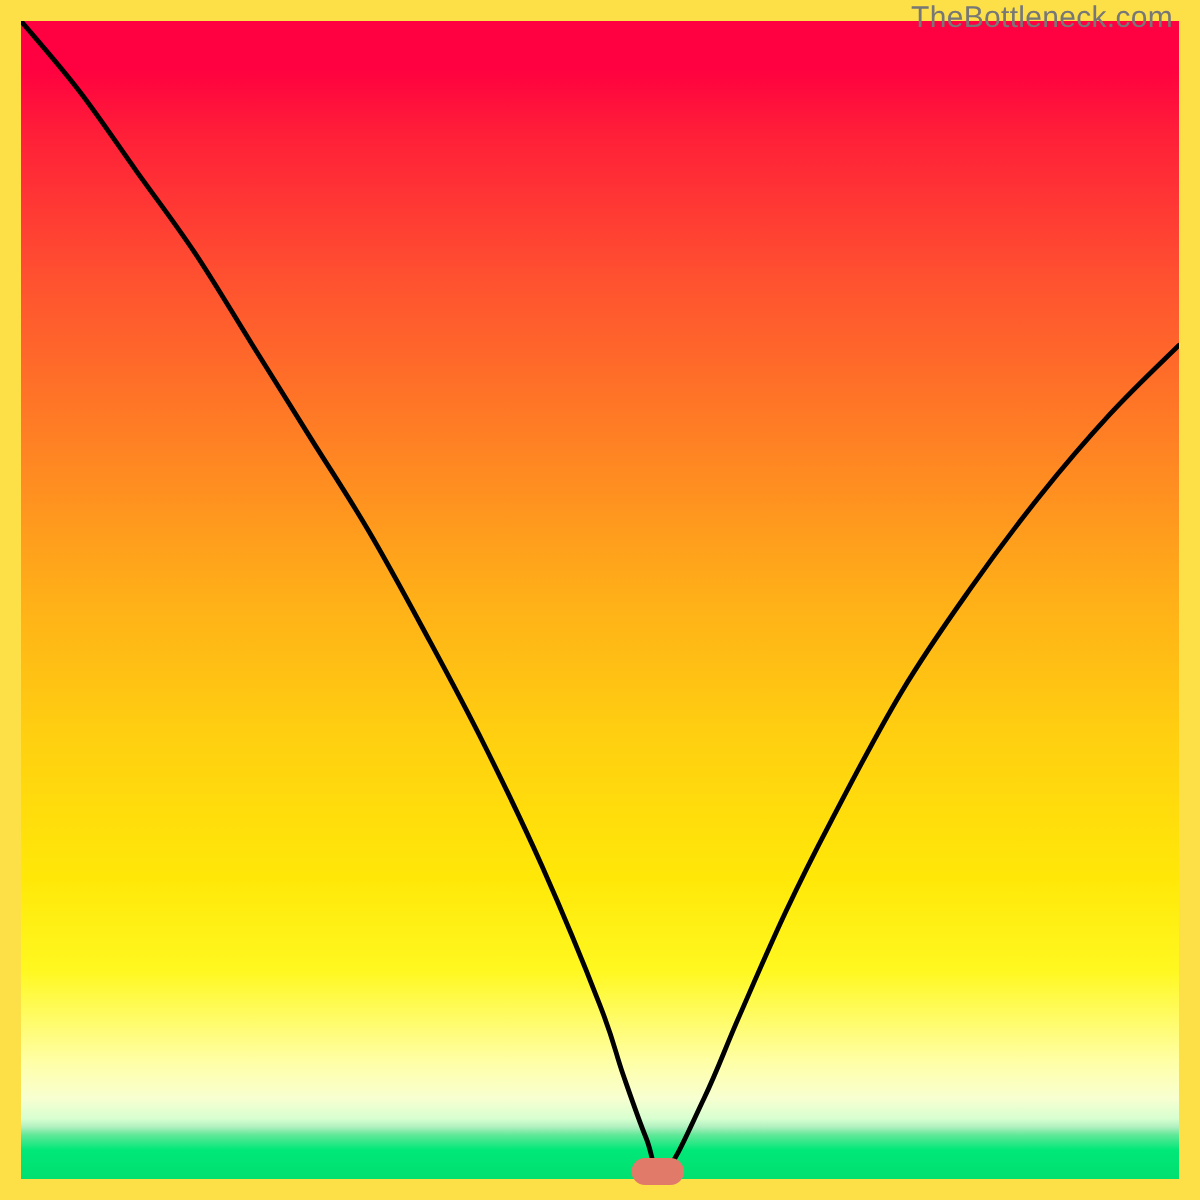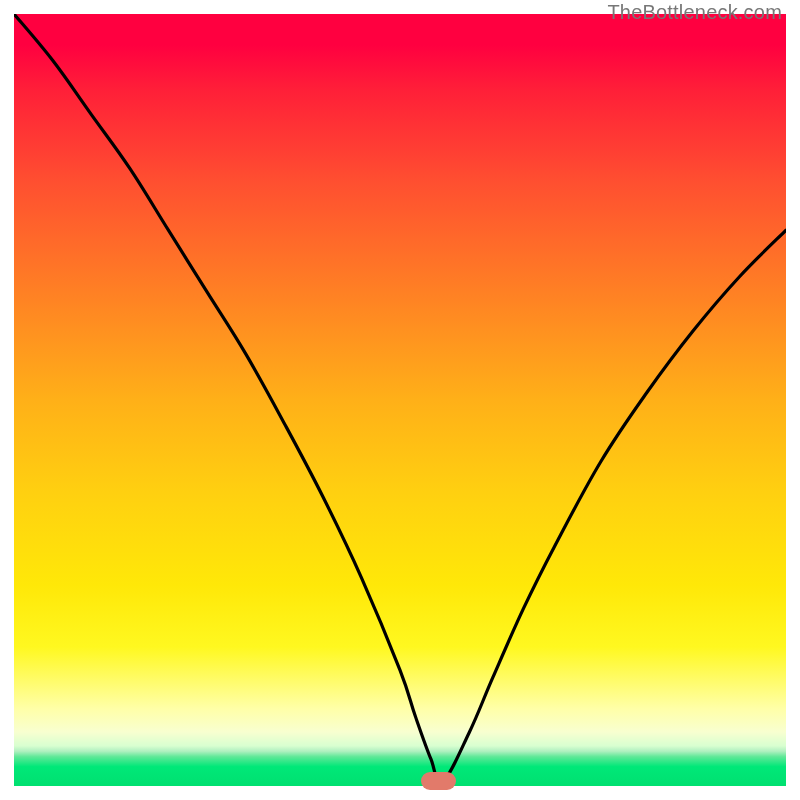--- a/index.html
+++ b/index.html
@@ -7,21 +7,21 @@
     padding: 0;
     width: 800px;
     height: 800px;
     background: #000000;
     overflow: hidden;
   }
   .chart-container {
     position: relative;
     width: 800px;
     height: 800px;
-    background: #ffffff;
+    background: #fde047;
   }
   .plot-area {
     position: absolute;
     left: 14px;
     top: 14px;
     width: 772px;
     height: 772px;
     background: linear-gradient(to bottom,
       #ff0040 0%,
       #ff0040 4%,

